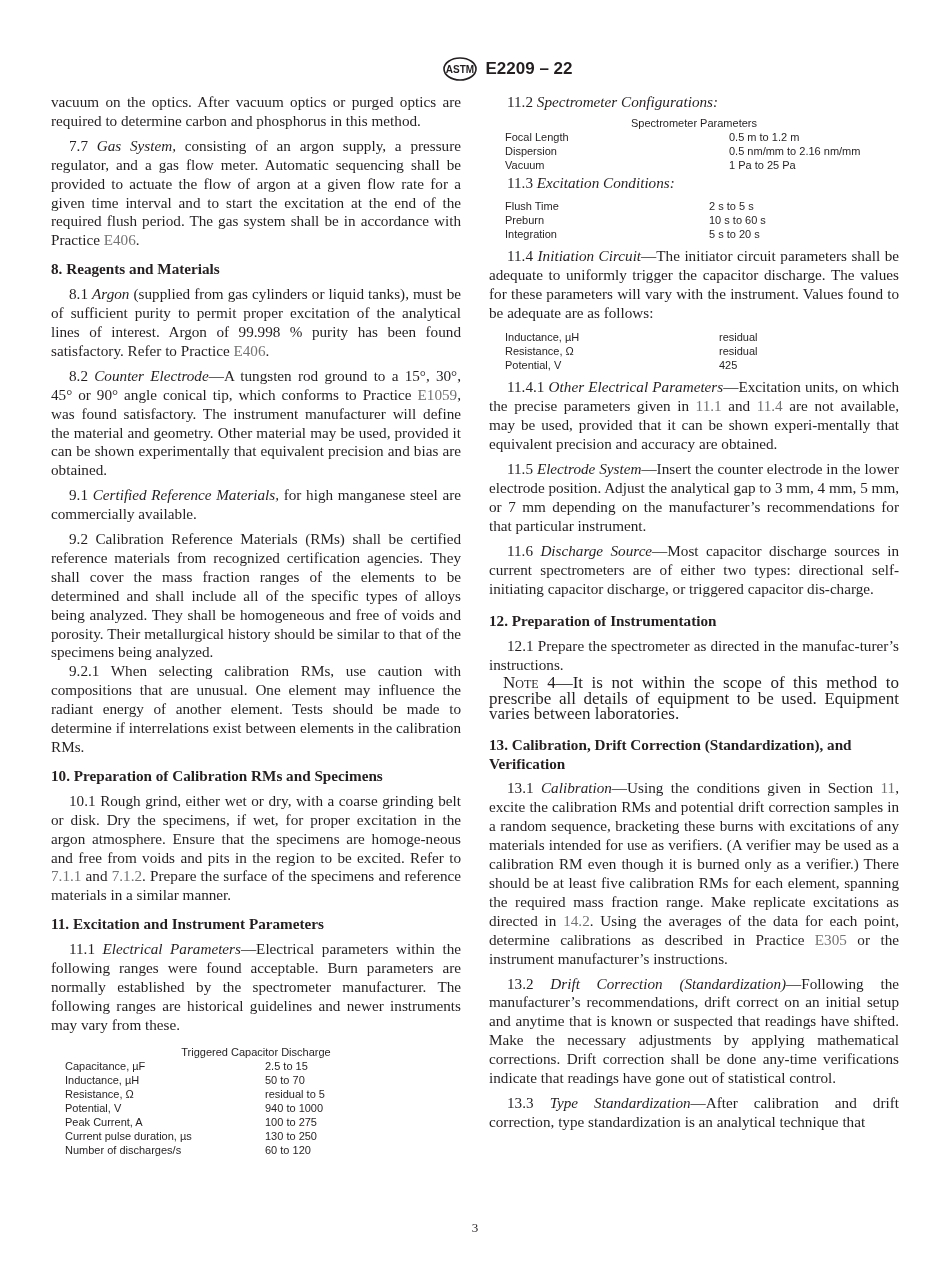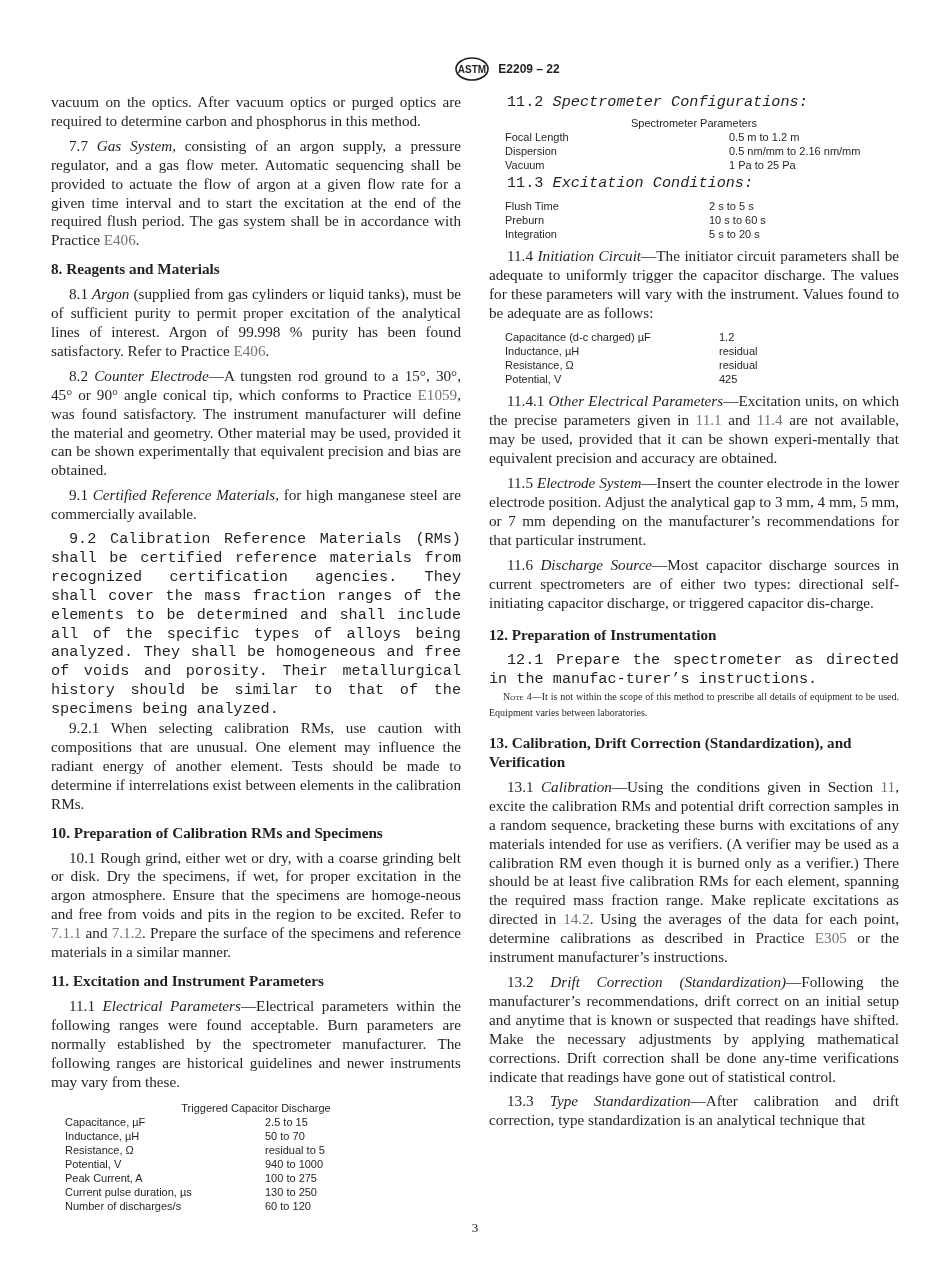--- a/index.html
+++ b/index.html
@@ -1,33 +1,33 @@
 <!DOCTYPE html>
 <html><head>
   <meta charset="utf-8">
   <style>
     html, body { margin: 0; padding: 0; background: #ffffff; }
     body { width: 950px; height: 1272px; position: relative; overflow: hidden; color: #231f20; font-family: "Liberation Serif", serif; }
     .header { position: absolute; top: 56px; left: 0; width: 950px; text-align: center; height: 26px; padding-left: 32px; }
     .header .logo { display: inline-block; vertical-align: middle; width: 36px; height: 26px; }
-    .header .code { display: inline-block; vertical-align: middle; font-family: "Liberation Sans", sans-serif; font-weight: bold; font-size: 12px; margin-left: 4px; }
+    .header .code { display: inline-block; vertical-align: middle; font-family: "Liberation Sans", sans-serif; font-weight: bold; font-size: 17px; margin-left: 4px; }
     .col { position: absolute; top: 93px; width: 410px; font-size: 15.2px; line-height: 18.9px; }
     .col.left { left: 51px; }
     .col.right { left: 489px; }
     p { margin: 0 0 6px 0; text-align: justify; text-indent: 18px; hyphens: manual; }
     p.noindent { text-indent: 0; }
-    p.tight { margin-bottom: 0; font-family: Liberation Mono, monospace; }
+    p.tight { margin-bottom: 0; }
     h2 { font-size: 15.2px; font-weight: bold; margin: 10px 0 6px 0; line-height: 18.9px; }
     .it { font-style: italic; }
     .lnk { color: #737373; }
     .tbl { font-family: "Liberation Sans", sans-serif; font-size: 11px; line-height: 14px; margin: 8px 0 6px 0; }
     .tbl .ttl { text-align: center; }
     .tbl .row { display: flex; }
     .tbl .row .k { flex: 0 0 auto; }
-    .note { font-size: 10px; line-height: 15.5px; text-align: justify; margin: 0 0 14px 0; }
+    .note { font-size: 17px; line-height: 15.5px; text-align: justify; margin: 0 0 14px 0; }
     .note .sc { font-variant: small-caps; }
     .pageno { position: absolute; top: 1220px; left: 0; width: 950px; text-align: center; font-size: 13px; }
   </style>
 </head>
 <body>
 
 <div class="header">
   <svg class="logo" viewBox="0 0 36 26">
     <ellipse cx="18" cy="13" rx="16" ry="11" fill="none" stroke="#231f20" stroke-width="1.6"></ellipse>
     <text x="18" y="17" text-anchor="middle" font-family="Liberation Sans, sans-serif" font-weight="bold" font-size="10" fill="#231f20">ASTM</text>
@@ -117,24 +117,20 @@
       </div>
     <div class="row">
         <span class="k" style="width:204px;padding-left:16px;">Integration</span>
         <span>5 s to 20 s</span>
       </div>
   </div>
 
   <p><span>11.4 </span><span class="it">Initiation Circuit</span><span>—The initiator circuit parameters shall be adequate to uniformly trigger the capacitor discharge. The values for these parameters will vary with the instrument. Values found to be adequate are as follows:</span></p>
   <div class="tbl">
     <div class="row">
-        <span class="k" style="width:214px;padding-left:16px;">Capacitance (d-c charged) µF</span>
-        <span>1.2</span>
-      </div>
-    <div class="row">
         <span class="k" style="width:214px;padding-left:16px;">Inductance, µH</span>
         <span>residual</span>
       </div>
     <div class="row">
         <span class="k" style="width:214px;padding-left:16px;">Resistance, Ω</span>
         <span>residual</span>
       </div>
     <div class="row">
         <span class="k" style="width:214px;padding-left:16px;">Potential, V</span>
         <span>425</span>

